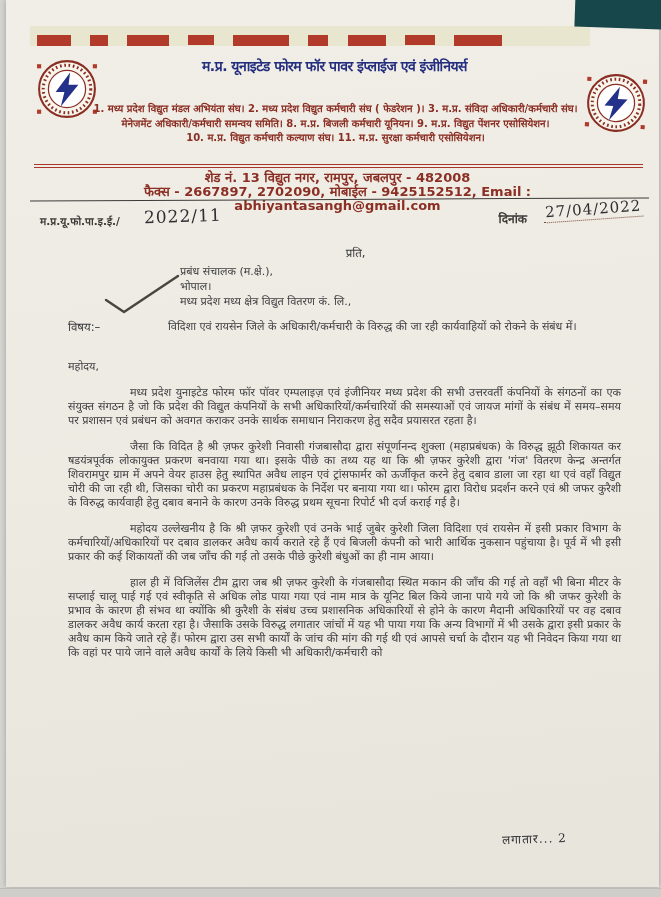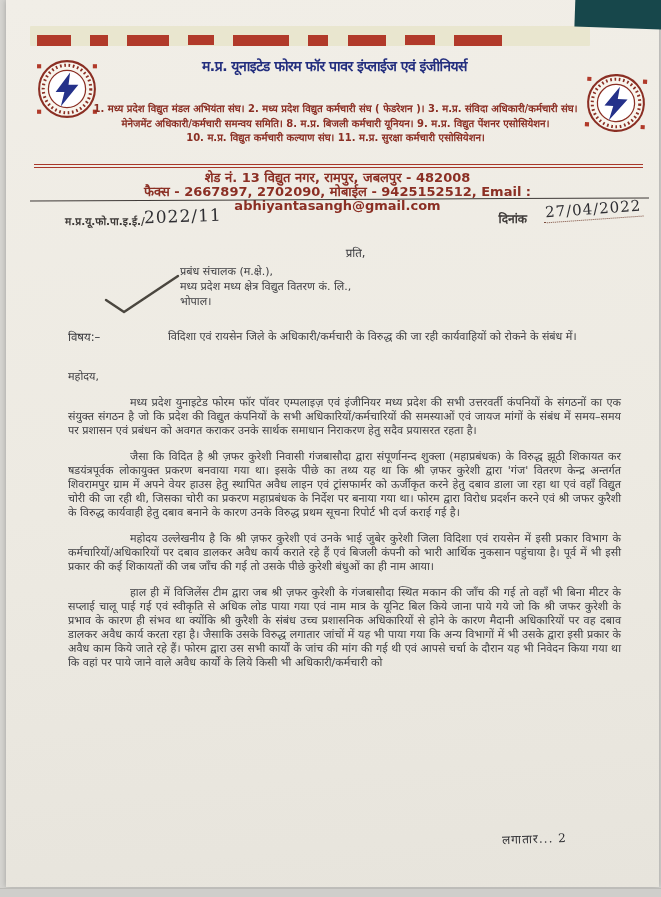--- a/index.html
+++ b/index.html
@@ -47,37 +47,37 @@
     position:absolute; left:44px; right:34px; top:171px;
     text-align:center; color:#8b2f24; font-weight:bold;
     font-size:13px; line-height:14px;
   }
   .rule-dark {
     position:absolute; left:24px; right:10px; top:199px;
     border-top:1.6px solid #3f3a38; transform:rotate(-0.3deg);
   }
   
   .refrow { position:absolute; left:30px; right:14px; top:204px; height:36px; }
-  .ref-printed { position:absolute; left:4px; top:10px; font-size:10.5px; font-weight:bold; color:#3e3a38;margin-left:25px; }
+  .ref-printed { position:absolute; left:4px; top:10px; font-size:10.5px; font-weight:bold; color:#3e3a38; }
   .hand { color:#2f2f33; font-family:"DejaVu Serif", serif; }
   .ref-number { position:absolute; left:108px; top:2px; font-size:17px; transform:rotate(-2deg); letter-spacing:1px; }
   .date-label { position:absolute; right:118px; top:6px; font-size:12px; font-weight:bold; color:#3e3a38; }
   .date-value {
     position:absolute; right:2px; top:-4px; font-size:15px; letter-spacing:1px;
     transform:rotate(-4deg); border-bottom:1.5px dotted #7a4a3a; padding:0 2px 1px 2px;
   }
   
   .letter {
     position:absolute; left:62px; right:38px; top:246px;
     color:#3c3c40; font-size:11px; line-height:14px;
   }
   .to-label { margin-left:22px; font-size:11.5px;text-align:center; }
   .addressee { margin:4px 0 0 112px; line-height:15px; position:relative; }
   .tick { position:absolute; left:-78px; top:6px; }
-  .kv { display:flex; margin-top:21px; }
+  .kv { display:flex; margin-top:11px; }
   .kv .k { flex:0 0 100px; font-size:11.5px; }
   .kv .v { flex:1; max-width:472px; text-align:justify; }
   .salutation { margin-top:26px; }
   .para { margin-top:12px; text-align:justify; text-indent:62px; }
   .cont-note {
     position:absolute; right:92px; bottom:40px;
     font-size:12px; transform:rotate(-2deg); letter-spacing:1px; color:#2f2f33;
     font-family:"DejaVu Serif", serif;
   }
   .bottom-edge { position:absolute; left:0; right:0; bottom:0; height:9px; background:#cfcecb; border-top:1px solid #bdbcb8; }
@@ -149,22 +149,22 @@
     <span class="hand date-value">27/04/2022</span>
   </div>
 
   <div class="letter">
     <div class="to-label">प्रति,</div>
     <div class="addressee">
       <svg class="tick" width="80" height="46">
         <polyline points="4,30 22,42 76,6" fill="none" stroke="#4a463f" stroke-width="2.4" stroke-linecap="round" stroke-linejoin="round"></polyline>
       </svg>
       <div>प्रबंध संचालक (म.क्षे.),</div>
+      <div>भोपाल।</div>
       <div>मध्य प्रदेश मध्य क्षेत्र विद्युत वितरण कं. लि.,</div>
-      <div>भोपाल।</div>
     </div>
 
     <div class="kv">
       <div class="k">विषय:–</div>
       <div class="v">विदिशा एवं रायसेन जिले के अधिकारी/कर्मचारी के विरुद्ध की जा रही कार्यवाहियों को रोकने के संबंध में।</div>
     </div>
 
 
     <div class="salutation">महोदय,</div>
 

